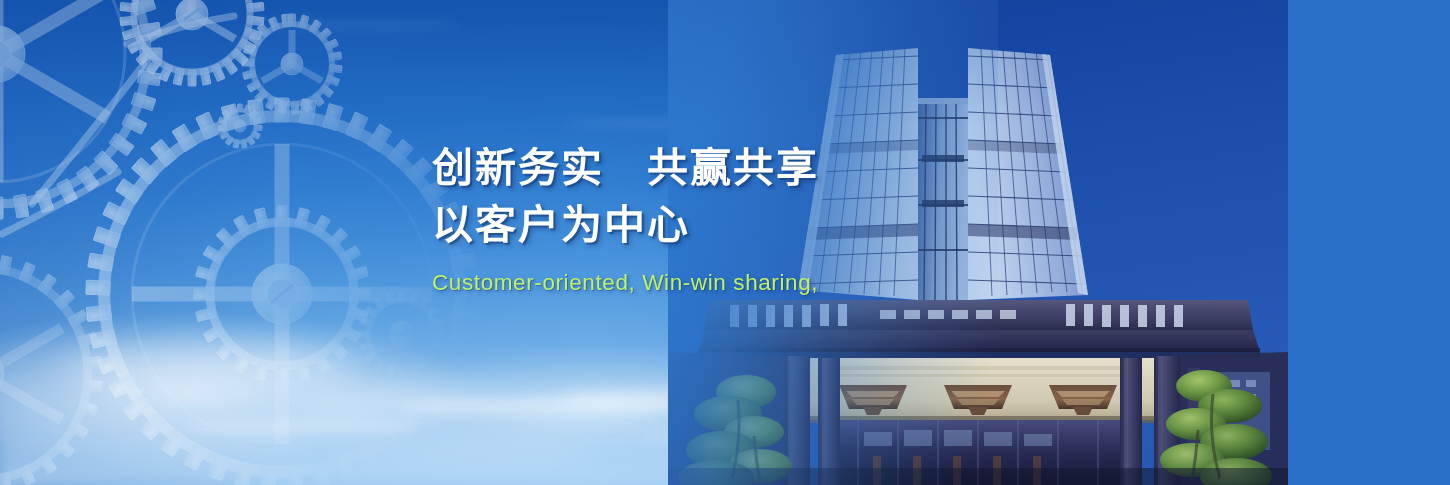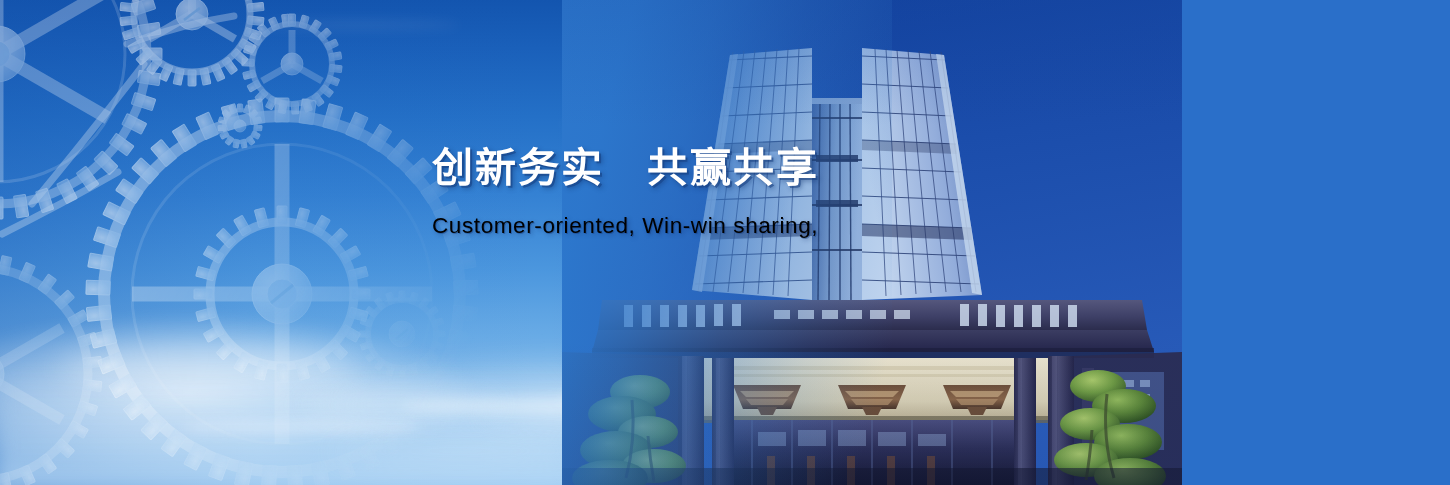--- a/index.html
+++ b/index.html
@@ -6,21 +6,21 @@
   * { margin:0; padding:0; box-sizing:border-box; }
   html, body {
     width:1450px; height:485px;
     overflow:hidden;
     background:#2a6fc9;
     font-family:"Liberation Sans", sans-serif;
   }
 
   .banner {
     position:relative;
-    width:1182px; height:485px;
+    width:1288px; height:485px;
     overflow:hidden;
     background:#2a6fc9;
   }
 
   
   .sky {
     position:absolute; inset:0;
     background:
       linear-gradient(to bottom,
         rgba(19,85,175,1.0)   0%,
@@ -131,21 +131,21 @@
     font-size:41px;
     font-weight:bold;
     letter-spacing:2px;
     line-height:57px;
     white-space:pre;
     text-shadow:
        2px 2px 0 rgba(22,62,128,0.55),
        3px 3px 5px rgba(14,46,104,0.45);
   }
   .en-line {
-    color:#000000;
+    color:#bef264;
     font-size:22.5px;
     font-weight:normal;
     letter-spacing:0.6px;
     line-height:34px;
     white-space:pre;
     text-shadow:
        1px 1px 0 rgba(22,62,128,0.45),
        2px 2px 4px rgba(14,46,104,0.40);
   }
   .en-wrap { margin-top:12px; }
@@ -1280,18 +1280,19 @@
       </g>
 
       <rect x="0" y="468" width="620" height="17" fill="#14152c" opacity="0.55"></rect>
     </svg>
     <div class="bld-fade"></div>
     <div class="bld-vert"></div>
   </div>
 
   <div class="copy">
     <div class="cn-line">创新务实　共赢共享</div>
+    <div class="cn-line">以客户为中心</div>
     <div class="en-wrap">
       <div class="en-line">Customer-oriented, Win-win sharing,</div>
     </div>
   </div>
 
 </div>
 
 </body></html>

